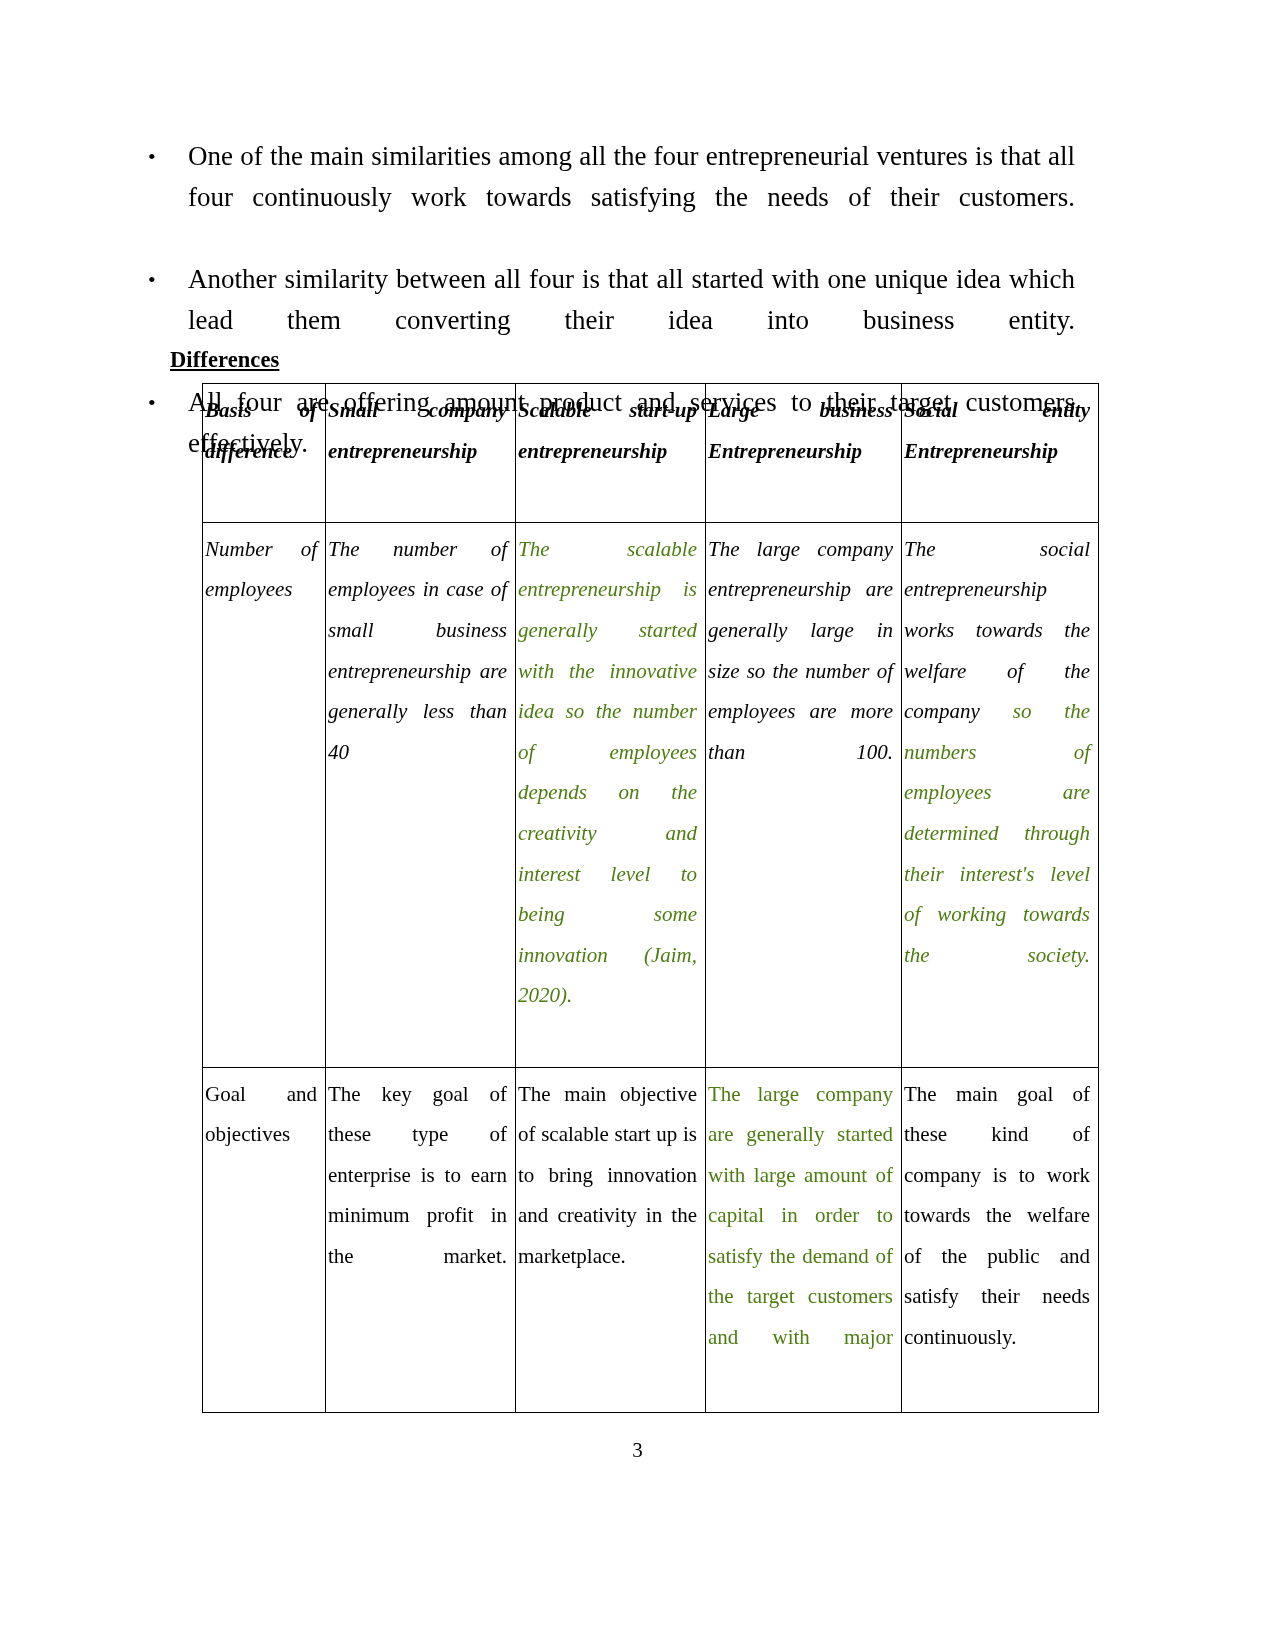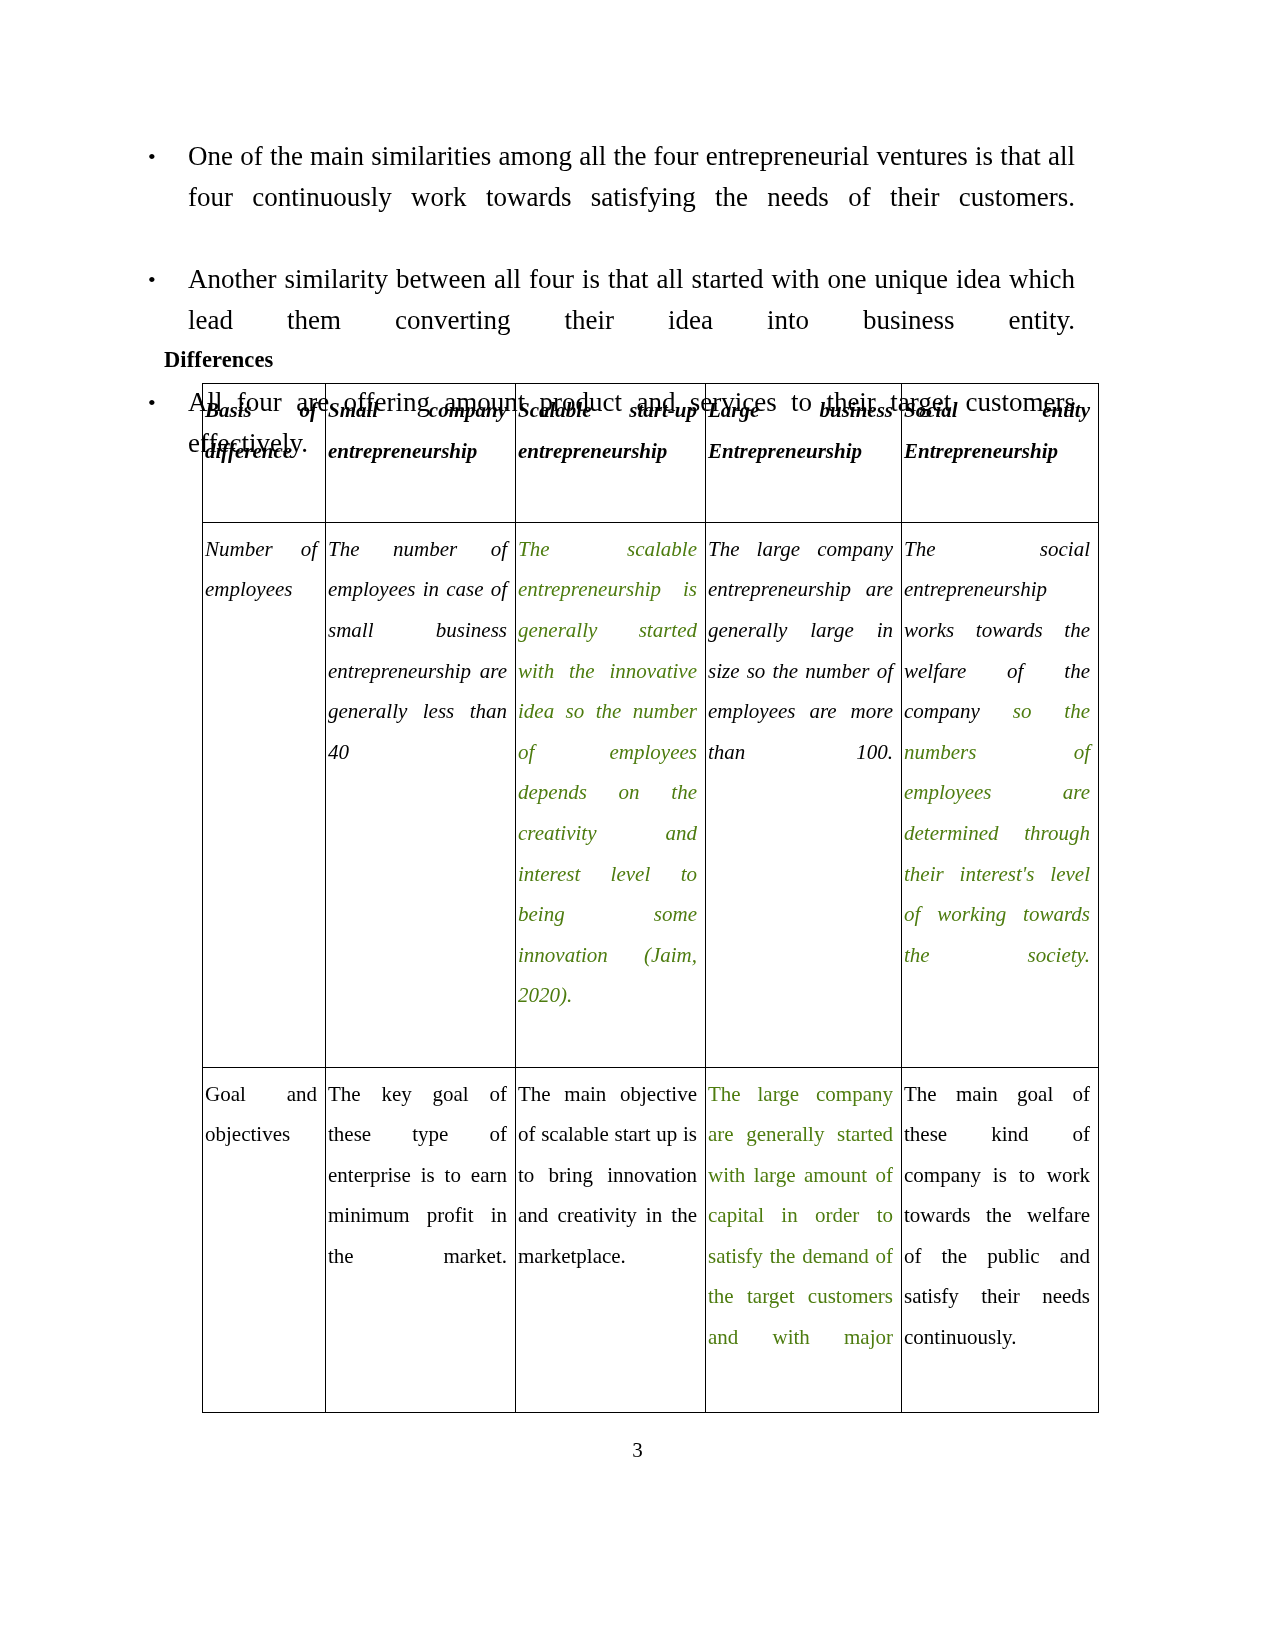--- a/index.html
+++ b/index.html
@@ -53,25 +53,26 @@
   }
   
   .bullet-text::after {
     content: "";
     display: inline-block;
     width: 100%;
   }
   
   .differences {
     position: absolute;
-    left: 164px;
+    left: 170px;
     top: 345px;
     font-size: 22.5px;
     line-height: 30px;
     font-weight: bold;
+    text-decoration: underline;
     letter-spacing: 0.1px;
   }
   
   .diff-table {
     position: absolute;
     left: 202px;
     top: 383px;
     width: 896px;
     border-collapse: collapse;
     table-layout: fixed;

